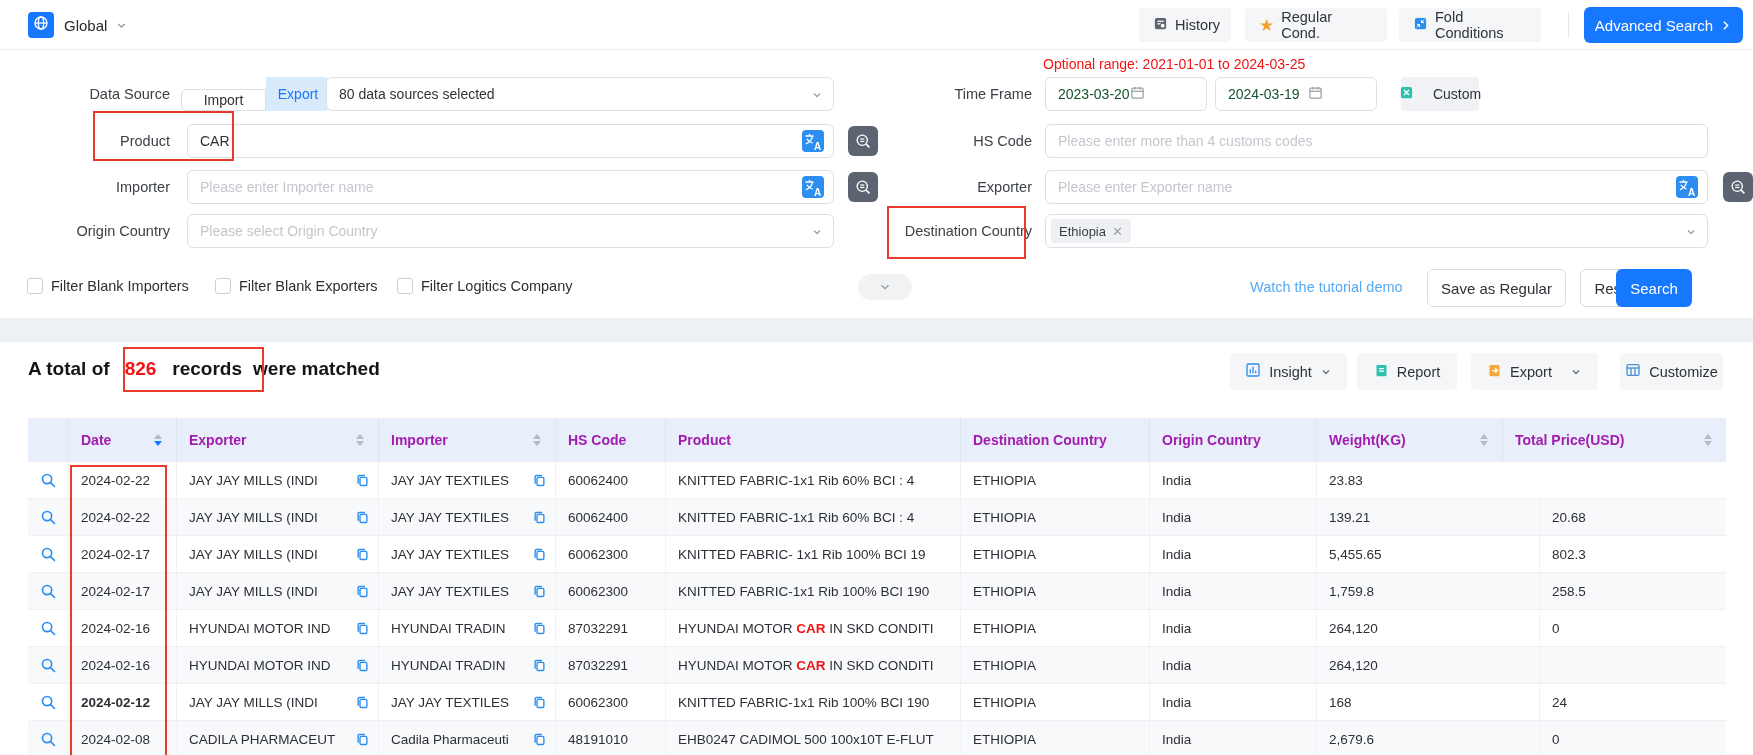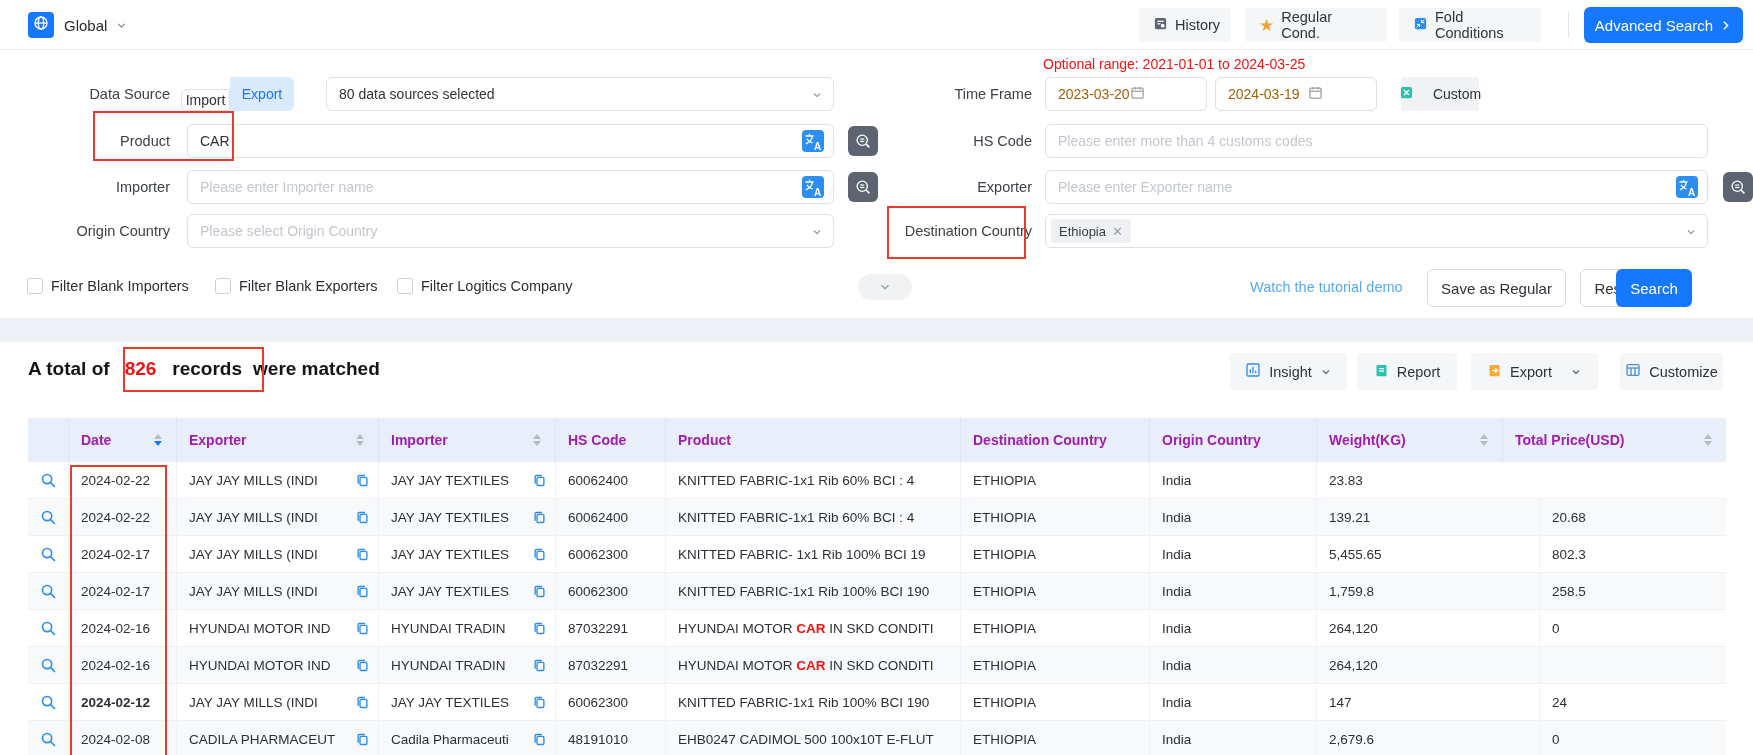--- a/index.html
+++ b/index.html
@@ -32,27 +32,27 @@
     font-size:14px; color:#303133; padding:0 34px 0 12px; outline:none; font-family:"Liberation Sans",sans-serif; }
   .finput::placeholder { color:#c3c7cd; }
   .fselect { position:absolute; height:34px; border:1px solid #dcdfe3; border-radius:6px; background:#fff;
     display:flex; align-items:center; padding:0 30px 0 12px; font-size:14px; cursor:pointer; }
   .fselect .chev { position:absolute; right:10px; top:11px; }
   .placeholder { color:#c3c7cd; }
   .trans-ic { position:absolute; top:6px; cursor:pointer; }
   .exact-btn { position:absolute; width:30px; height:30px; background:#5c6472; border-radius:6px;
     display:flex; align-items:center; justify-content:center; cursor:pointer; }
   #seg { position:absolute; left:181px; top:77px; height:34px; display:flex; }
-  #seg-import { width:49px; border:1px solid #dcdfe3; border-radius:6px 0 0 6px; background:#fff;
+  #seg-import { width:85px; border:1px solid #dcdfe3; border-radius:6px 0 0 6px; background:#fff;
     display:flex; align-items:center; justify-content:center; font-size:14px; color:#303133; cursor:pointer;margin-top:12px; }
   #seg-export { width:64px; border-radius:0 6px 6px 0; background:#d9eafc; color:#1677ff;
     display:flex; align-items:center; justify-content:center; font-size:14px; cursor:pointer; }
   #optional-range { position:absolute; left:1043px; top:56px; font-size:14px; color:#f01414; }
   .datefld { position:absolute; top:77px; width:162px; height:34px; border:1px solid #dcdfe3; border-radius:6px;
-    display:flex; align-items:center; padding:0 2px 0 12px; font-size:14px; color:#a16207; cursor:pointer; }
+    display:flex; align-items:center; padding:0 2px 0 12px; font-size:14px; color:#14532d; cursor:pointer; }
   .datefld svg { margin-left:auto; }
   #btn-custom { position:absolute; left:1401px; top:77px; width:78px; height:34px; background:#f0f2f6;
     border-radius:4px; display:flex; align-items:center; justify-content:center; gap:19px; font-size:14px;
     color:#2f3338; cursor:pointer; }
   .tag { display:flex; align-items:center; gap:6px; background:#eef0f3; border-radius:3px; height:24px;
     padding:0 8px; font-size:13px; color:#3a3e44; }
   .tag .x { color:#9aa0a6; font-size:13px; cursor:pointer; }
   .cbrow { position:absolute; top:278px; display:flex; align-items:center; gap:8px; font-size:14.5px;
     color:#2c2f33; cursor:pointer; }
   .cbox { width:16px; height:16px; border:1px solid #ccd0d6; border-radius:3px; background:#fff; }
@@ -762,21 +762,21 @@
         <div class="td c-product" style="width: 295px;">
           <span style="white-space: pre;">KNITTED FABRIC-1x1 Rib 100% BCI 190</span>
         </div>
         <div class="td c-dest" style="width: 189px;">
           <span>ETHIOPIA</span>
         </div>
         <div class="td c-origin" style="width: 167px;">
           <span>India</span>
         </div>
         <div class="td c-price" style="width: 223px;">
-          <span>147</span>
+          <span>168</span>
         </div>
         <div class="td c-weight" style="width: 186px;">
           <span>24</span>
         </div>
       </div>
       <div class="tr alt">
         <div class="td c-icon" style="width: 41px;">
           <span style="display: flex;">
             <svg width="17" height="17" viewBox="0 0 24 24">
               <circle cx="10" cy="10" r="6.5" fill="none" stroke="#2b8ef0" stroke-width="2.3"></circle>

